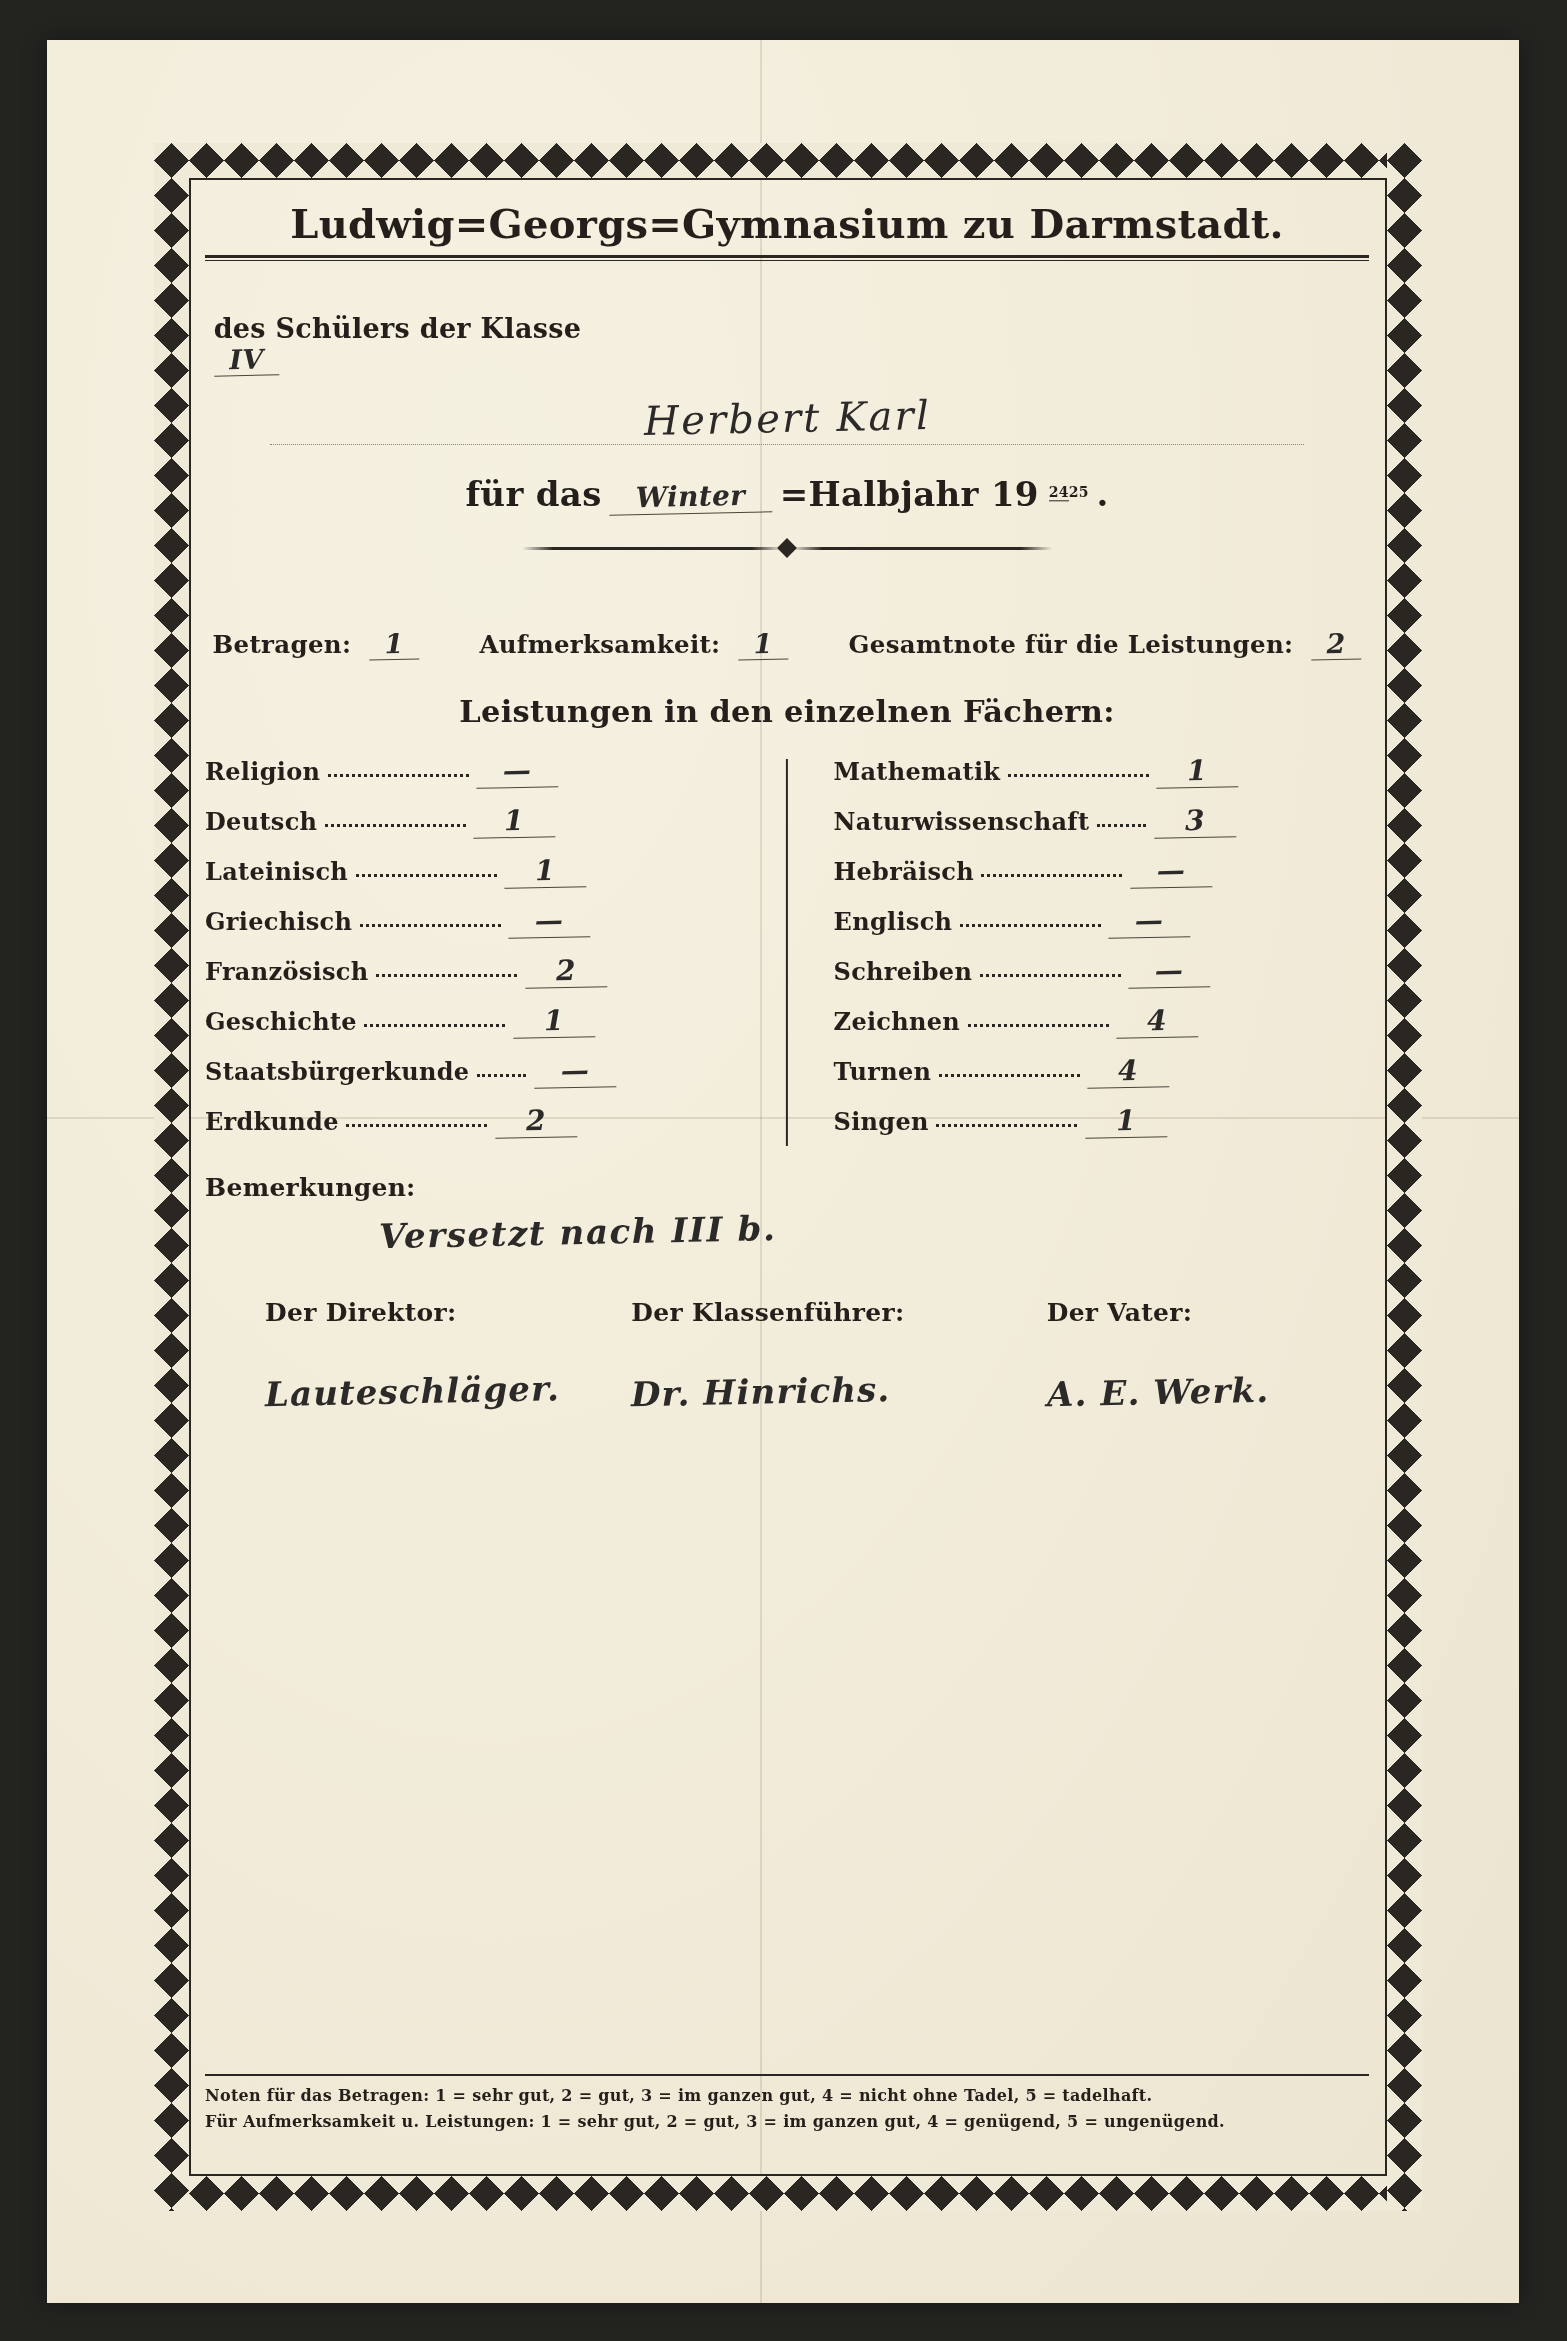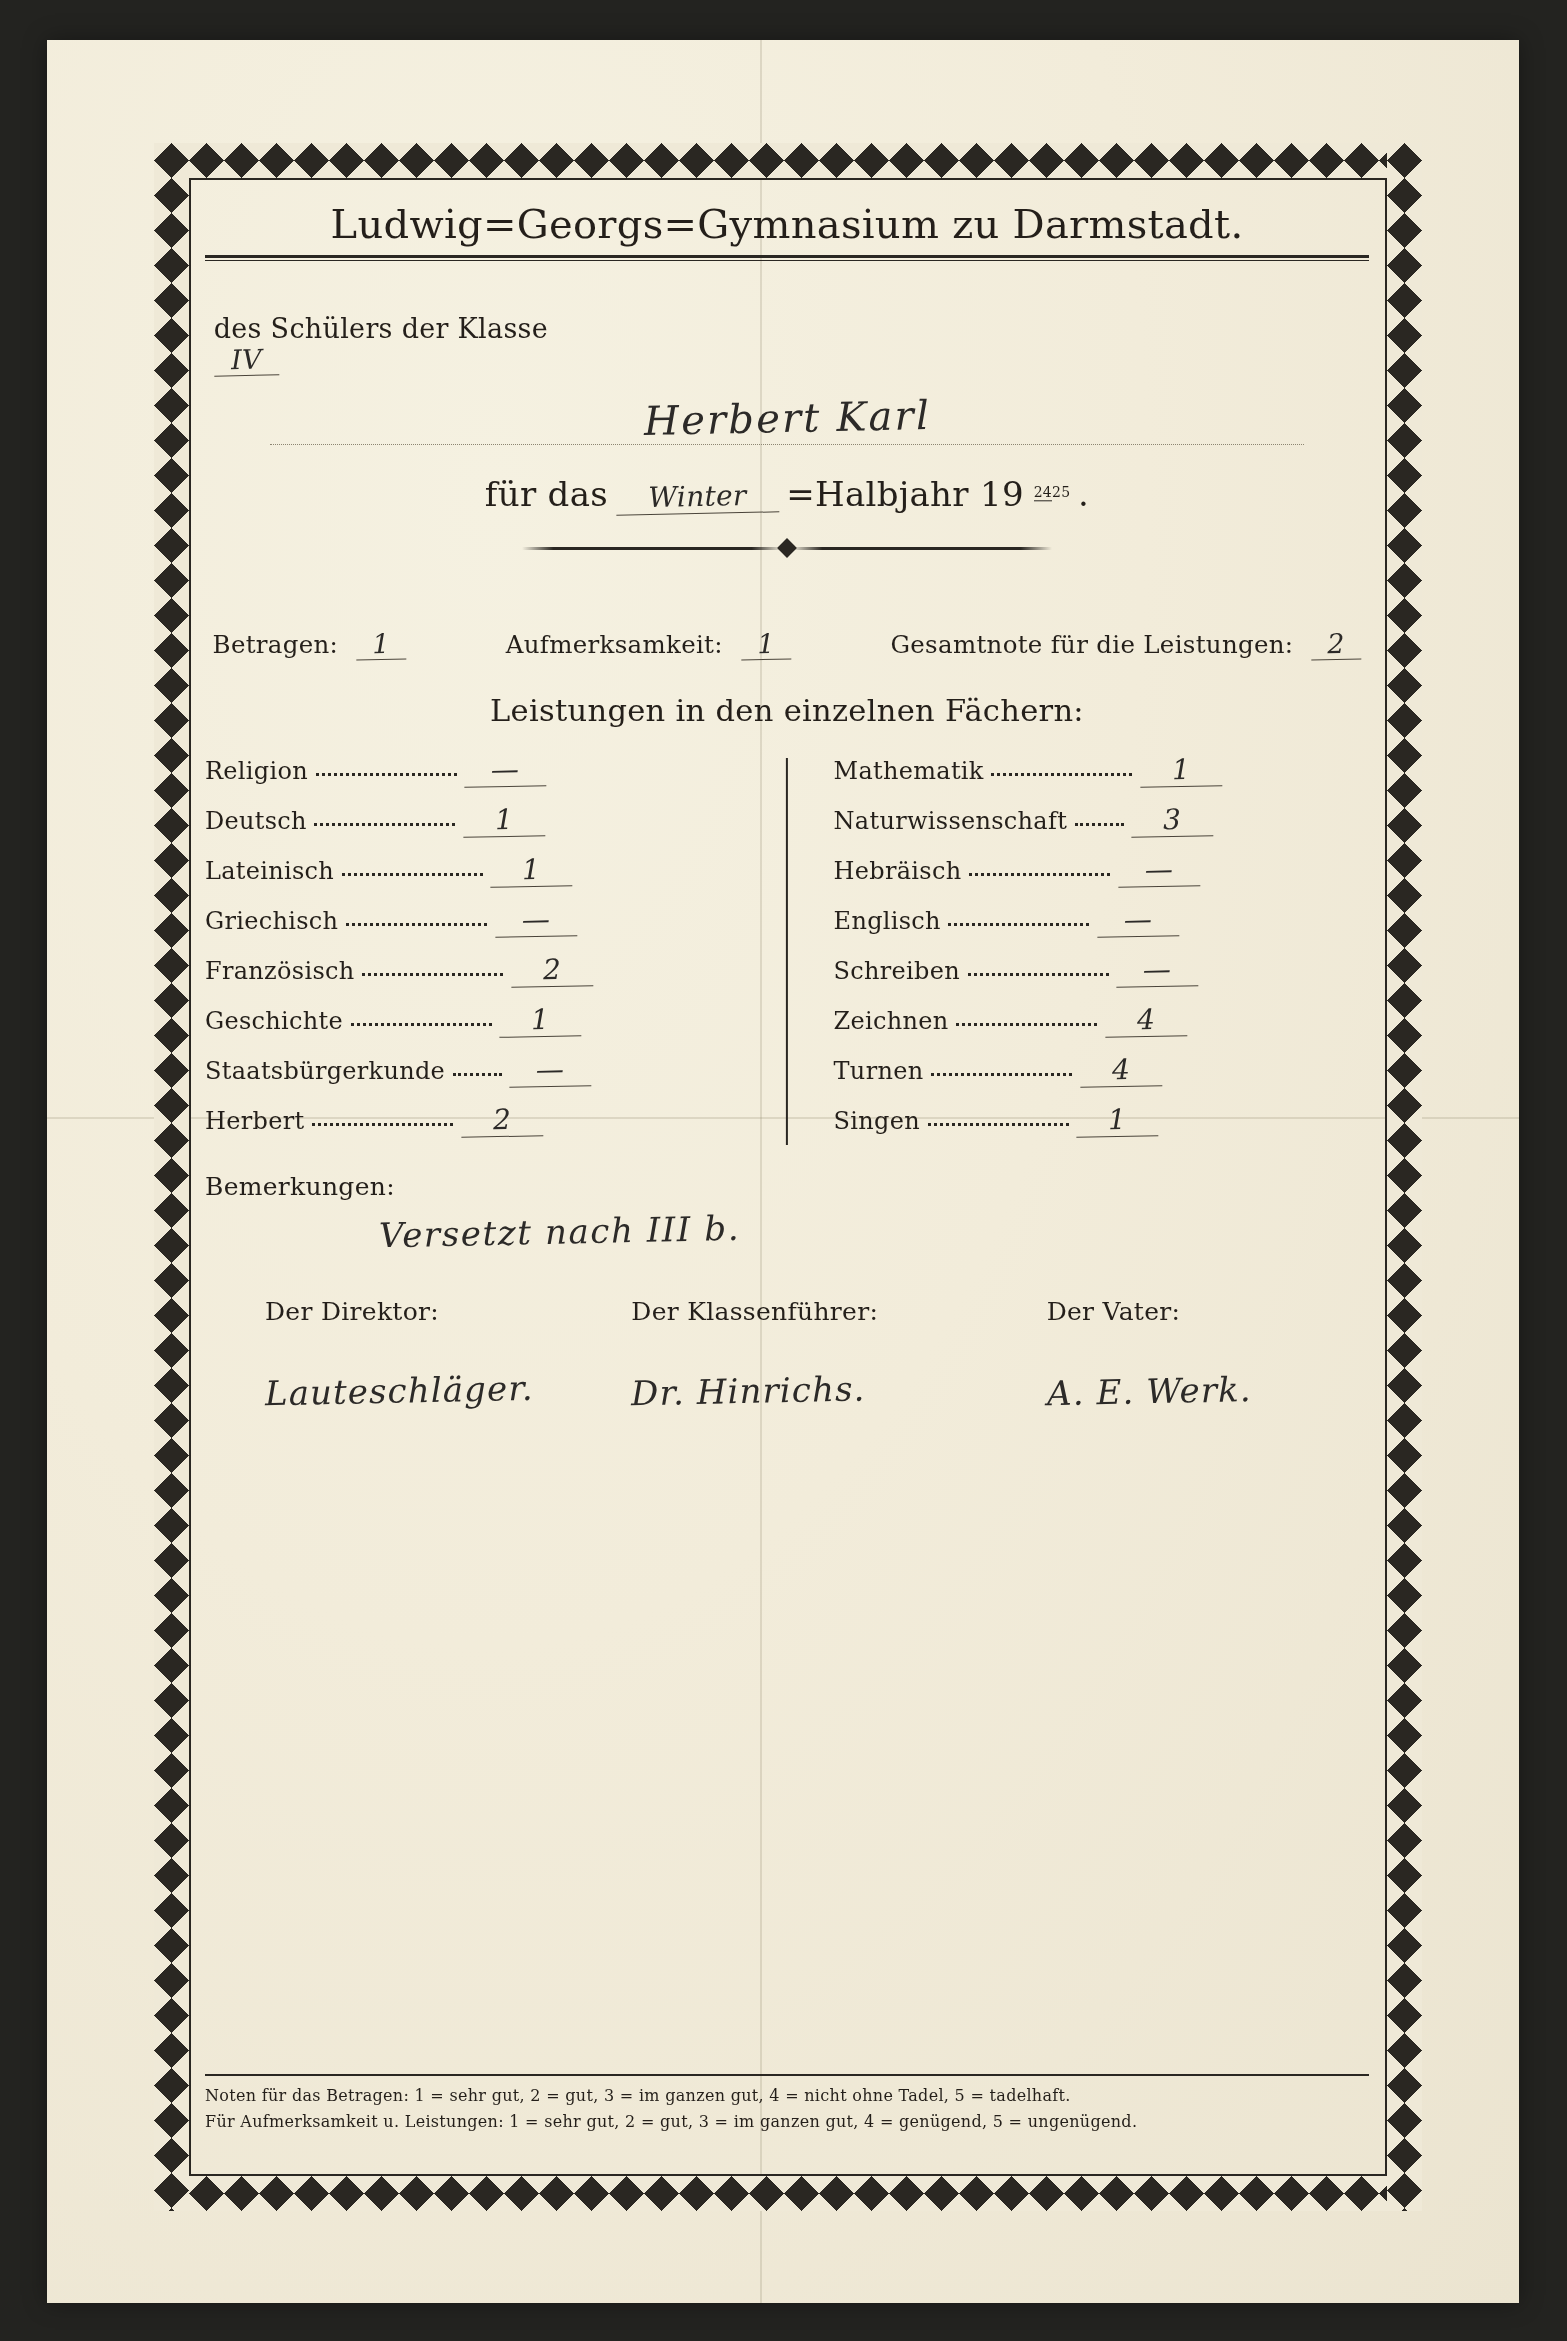--- a/index.html
+++ b/index.html
@@ -88,21 +88,21 @@
     position: absolute;
     left: 158px;
     top: 163px;
     width: 1164px;
     height: 1948px;
     color: #241f1a;
   }
 
   .fraktur {
     font-family: "DejaVu Serif", serif;
-    font-weight: 400;
+    font-weight: 700;
     letter-spacing: 0.3px;
   }
 
   
   #school-name {
     text-align: center;
     font-size: 40px;
     line-height: 1.05;
     padding-bottom: 9.8px;
     white-space: nowrap;
@@ -424,21 +424,21 @@
             <span class="subj-name">Geschichte</span>
             <span class="subj-dots"></span>
             <span class="subj-mark handwritten">1</span>
           </div>
           <div class="subj-row">
             <span class="subj-name">Staatsbürgerkunde</span>
             <span class="subj-dots" style="max-width:49px;"></span>
             <span class="subj-mark handwritten">—</span>
           </div>
           <div class="subj-row">
-            <span class="subj-name">Herbert</span>
+            <span class="subj-name">Erdkunde</span>
             <span class="subj-dots"></span>
             <span class="subj-mark handwritten">2</span>
           </div>
         </div>
 
         <div class="subj-col fraktur">
           <div class="subj-row">
             <span class="subj-name">Mathematik</span>
             <span class="subj-dots"></span>
             <span class="subj-mark handwritten">1</span>

